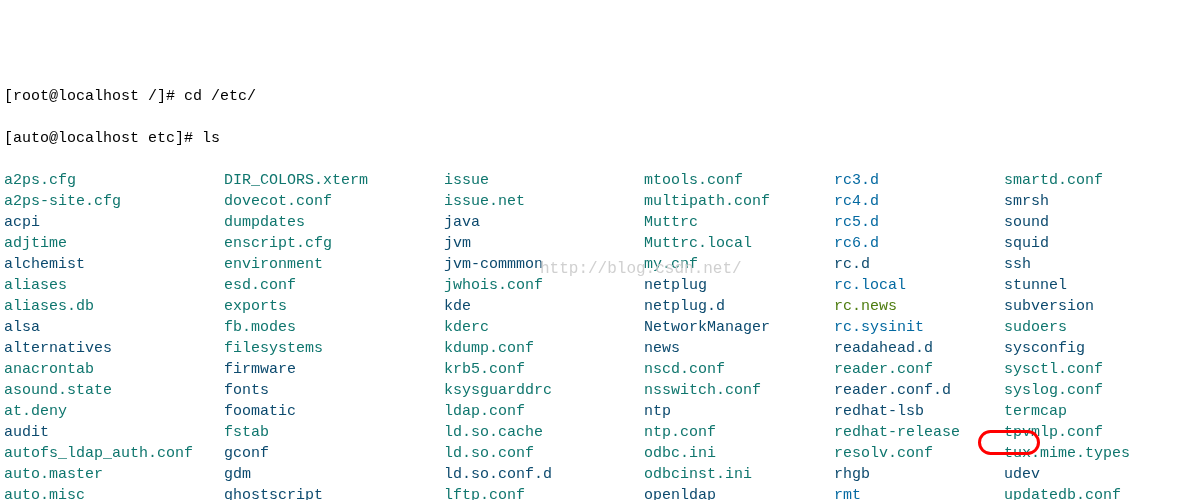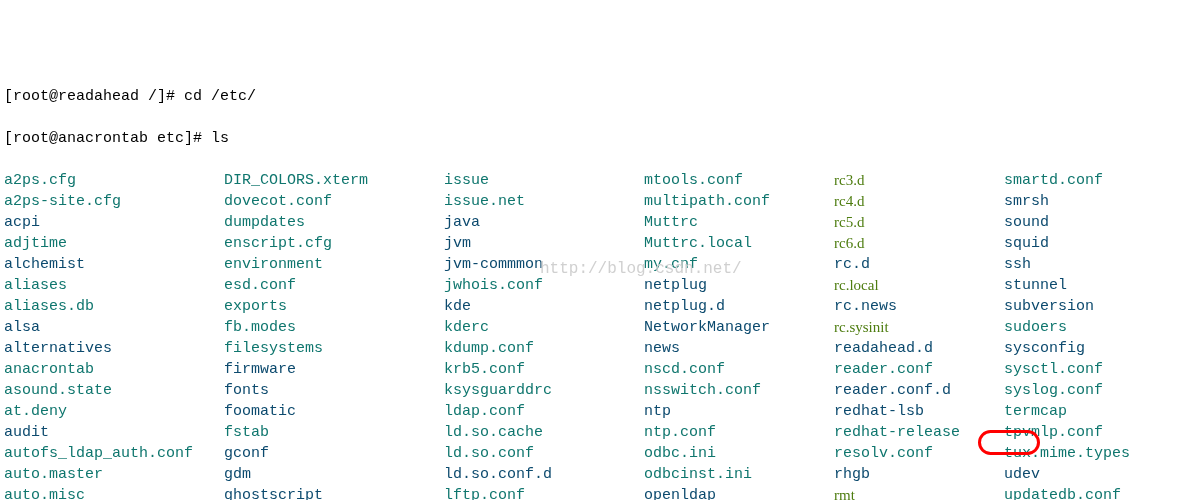--- a/index.html
+++ b/index.html
@@ -13,22 +13,22 @@
       color: #000000;
     }
     .prompt { color: #000000; }
     .ls-grid {
       display: grid;
       grid-template-columns: 220px 220px 200px 190px 170px auto;
       gap: 0;
     }
     .f-plain { color: #0f766e; }
     .f-dir { color: #0c4a6e; }
-    .f-exec { color: #0c4a6e; }
-    .f-cyan { color: #4d7c0f; font-family: Liberation Serif, serif; }
+    .f-exec { color: #4d7c0f; }
+    .f-cyan { color: #0369a1; }
     .watermark {
       position: absolute;
       left: 540px;
       top: 258px;
       color: #d0d0d0;
       font-size: 16px;
       pointer-events: none;
     }
     .circle {
       position: absolute;
@@ -39,20 +39,20 @@
       left: 978px;
       top: 430px;
       pointer-events: none;
     }
   </style>
 </head>
 <body>
 
 
 
-<div class="prompt">[root@readahead /]# cd /etc/</div>
-<div class="prompt">[root@anacrontab etc]# ls</div>
+<div class="prompt">[root@localhost /]# cd /etc/</div>
+<div class="prompt">[auto@localhost etc]# ls</div>
 <div class="ls-grid" id="ls-grid"><span class="f-plain">a2ps.cfg</span><span class="f-plain">DIR_COLORS.xterm</span><span class="f-plain">issue</span><span class="f-plain">mtools.conf</span><span class="f-cyan">rc3.d</span><span class="f-plain">smartd.conf</span><span class="f-plain">a2ps-site.cfg</span><span class="f-plain">dovecot.conf</span><span class="f-plain">issue.net</span><span class="f-plain">multipath.conf</span><span class="f-cyan">rc4.d</span><span class="f-dir">smrsh</span><span class="f-dir">acpi</span><span class="f-plain">dumpdates</span><span class="f-dir">java</span><span class="f-plain">Muttrc</span><span class="f-cyan">rc5.d</span><span class="f-dir">sound</span><span class="f-plain">adjtime</span><span class="f-plain">enscript.cfg</span><span class="f-dir">jvm</span><span class="f-plain">Muttrc.local</span><span class="f-cyan">rc6.d</span><span class="f-dir">squid</span><span class="f-dir">alchemist</span><span class="f-plain">environment</span><span class="f-dir">jvm-commmon</span><span class="f-plain">my.cnf</span><span class="f-dir">rc.d</span><span class="f-dir">ssh</span><span class="f-plain">aliases</span><span class="f-plain">esd.conf</span><span class="f-plain">jwhois.conf</span><span class="f-dir">netplug</span><span class="f-cyan">rc.local</span><span class="f-dir">stunnel</span><span class="f-plain">aliases.db</span><span class="f-plain">exports</span><span class="f-dir">kde</span><span class="f-dir">netplug.d</span><span class="f-exec">rc.news</span><span class="f-dir">subversion</span><span class="f-dir">alsa</span><span class="f-plain">fb.modes</span><span class="f-plain">kderc</span><span class="f-dir">NetworkManager</span><span class="f-cyan">rc.sysinit</span><span class="f-plain">sudoers</span><span class="f-dir">alternatives</span><span class="f-plain">filesystems</span><span class="f-plain">kdump.conf</span><span class="f-dir">news</span><span class="f-dir">readahead.d</span><span class="f-dir">sysconfig</span><span class="f-plain">anacrontab</span><span class="f-dir">firmware</span><span class="f-plain">krb5.conf</span><span class="f-plain">nscd.conf</span><span class="f-plain">reader.conf</span><span class="f-plain">sysctl.conf</span><span class="f-plain">asound.state</span><span class="f-dir">fonts</span><span class="f-plain">ksysguarddrc</span><span class="f-plain">nsswitch.conf</span><span class="f-dir">reader.conf.d</span><span class="f-plain">syslog.conf</span><span class="f-plain">at.deny</span><span class="f-dir">foomatic</span><span class="f-plain">ldap.conf</span><span class="f-dir">ntp</span><span class="f-dir">redhat-lsb</span><span class="f-plain">termcap</span><span class="f-dir">audit</span><span class="f-plain">fstab</span><span class="f-plain">ld.so.cache</span><span class="f-plain">ntp.conf</span><span class="f-plain">redhat-release</span><span class="f-plain">tpvmlp.conf</span><span class="f-plain">autofs_ldap_auth.conf</span><span class="f-dir">gconf</span><span class="f-plain">ld.so.conf</span><span class="f-plain">odbc.ini</span><span class="f-plain">resolv.conf</span><span class="f-plain">tux.mime.types</span><span class="f-plain">auto.master</span><span class="f-dir">gdm</span><span class="f-dir">ld.so.conf.d</span><span class="f-plain">odbcinst.ini</span><span class="f-dir">rhgb</span><span class="f-dir">udev</span><span class="f-plain">auto.misc</span><span class="f-dir">ghostscript</span><span class="f-plain">lftp.conf</span><span class="f-dir">openldap</span><span class="f-cyan">rmt</span><span class="f-plain">updatedb.conf</span></div>
 <div class="watermark">http://blog.csdn.net/</div>
 <div class="circle"></div>
 
 
 
 
 </body></html>

